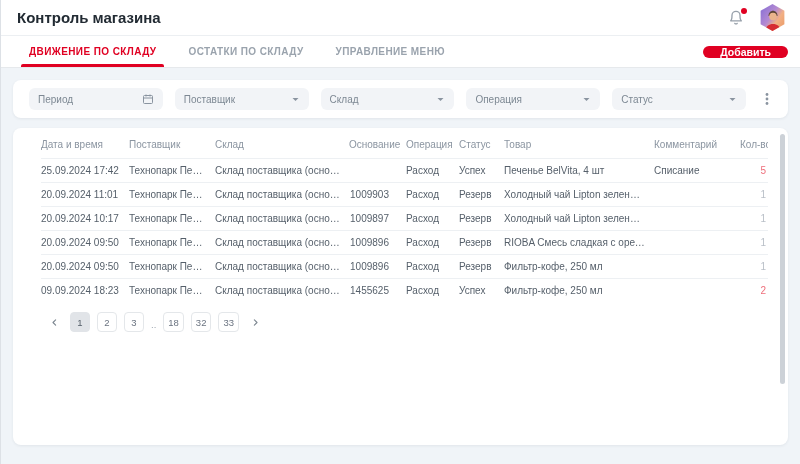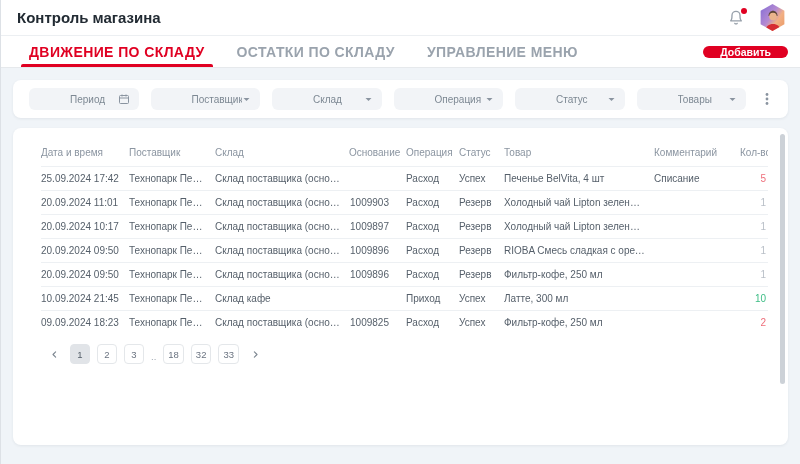--- a/index.html
+++ b/index.html
@@ -24,38 +24,38 @@
   .header-right{margin-left:auto;display:flex;align-items:center;gap:14px;}
   .bell-wrap{position:relative;width:18px;height:18px;display:flex;align-items:center;justify-content:center;cursor:pointer;}
   .bell-dot{position:absolute;top:-1px;right:-2px;width:6px;height:6px;border-radius:50%;background:var(--accent);}
   .avatar{width:27px;height:27px;clip-path:polygon(50% 0%,94% 25%,94% 75%,50% 100%,6% 75%,6% 25%);
     background:linear-gradient(125deg,#7e6ad4 0%,#b48ad2 45%,#f2b085 65%,#e8955f 100%);
     display:flex;align-items:flex-end;justify-content:center;cursor:pointer;}
 
   
   .tabbar{height:32px;background:#fff;border-bottom:1px solid #e6e9ec;display:flex;align-items:stretch;padding:0 12px 0 20px;}
   .tabs{display:flex;align-items:stretch;gap:16px;}
-  .tab{display:flex;align-items:center;padding:0 8px;font-size:14px;font-weight:700;letter-spacing:.4px;color:#9aa3ad;position:relative;cursor:pointer;white-space:nowrap;}
+  .tab{display:flex;align-items:center;padding:0 8px;font-size:10px;font-weight:700;letter-spacing:.4px;color:#9aa3ad;position:relative;cursor:pointer;white-space:nowrap;}
   .tab.active{color:var(--accent);}
   .tab.active::after{content:"";position:absolute;left:0;right:0;bottom:0;height:3px;background:var(--accent);border-radius:2px 2px 0 0;}
   .add-btn{margin-left:auto;align-self:center;background:var(--accent);color:#fff;border:none;border-radius:14px;
     padding:0 17px;font-size:10.5px;font-weight:700;cursor:pointer;}
 
   
   .filter-card{margin:12px 12px 0 12px;background:#fff;border-radius:8px;box-shadow:0 1px 3px rgba(25,39,60,.07);
     height:38px;display:flex;align-items:center;gap:12px;padding:0 12px 0 16px;}
   .filter-input{flex:1;height:22px;background:#f2f4f7;border-radius:6px;display:flex;align-items:center;
     padding:0 9px;cursor:pointer;min-width:0;}
-  .filter-label{font-size:10px;color:#7d8893;white-space:nowrap;overflow:hidden;margin-left:32px;}
+  .filter-label{font-size:10px;color:#7d8893;white-space:nowrap;overflow:hidden;}
   .filter-icon{margin-left:auto;display:flex;align-items:center;color:#8a94a0;}
   .kebab{width:18px;height:22px;display:flex;align-items:center;justify-content:center;cursor:pointer;flex:none;}
 
   
   .table-card{margin:10px 12px 0 12px;background:#fff;border-radius:8px;box-shadow:0 1px 3px rgba(25,39,60,.07);
-    padding:12px 20px 12px 28px;position:relative;height:317px;}
+    padding:4px 20px 12px 28px;position:relative;height:317px;}
   table{width:100%;border-collapse:collapse;table-layout:fixed;}
   col.c-date{width:88px}col.c-sup{width:86px}col.c-wh{width:134px}col.c-doc{width:57px}
   col.c-op{width:53px}col.c-st{width:45px}col.c-prod{width:150px}col.c-com{width:86px}col.c-qty{width:auto}
   th{font-size:10px;font-weight:400;color:var(--text-muted);text-align:left;height:26px;vertical-align:middle;
      white-space:nowrap;overflow:hidden;}
   td{font-size:10px;color:var(--text-cell);height:24px;vertical-align:middle;border-top:1px solid var(--line);
      white-space:nowrap;overflow:hidden;text-overflow:ellipsis;padding-right:8px;}
   th.al-r,td.al-r{text-align:center;padding-right:16px;}
   td.qty,th.qty{text-align:right;padding-right:2px;font-weight:400;}
   td.qty.red{color:var(--qty-red);}
@@ -146,28 +146,20 @@
       <div class="filter-input">
         <span class="filter-label">Операция</span>
         <span class="filter-icon">
           <svg width="9" height="9" viewBox="0 0 24 24" fill="#8a94a0">
             <path d="M4 8l8 8 8-8z"></path>
           </svg>
         </span>
       </div>
       <div class="filter-input">
         <span class="filter-label">Статус</span>
-        <span class="filter-icon">
-          <svg width="9" height="9" viewBox="0 0 24 24" fill="#8a94a0">
-            <path d="M4 8l8 8 8-8z"></path>
-          </svg>
-        </span>
-      </div>
-      <div class="filter-input">
-        <span class="filter-label">Товары</span>
         <span class="filter-icon">
           <svg width="9" height="9" viewBox="0 0 24 24" fill="#8a94a0">
             <path d="M4 8l8 8 8-8z"></path>
           </svg>
         </span>
       </div>
       <div class="kebab">
       <span style="display:flex">
         <svg width="12" height="14" viewBox="0 0 12 14" fill="#8a94a0">
           <circle cx="6" cy="2.5" r="1.4"></circle>
@@ -254,35 +246,24 @@
             <td>Технопарк Пермь</td>
             <td>Склад поставщика (основной)</td>
             <td class="al-r">1009896</td>
             <td>Расход</td>
             <td>Резерв</td>
             <td>Фильтр-кофе, 250 мл</td>
             <td></td>
             <td class="qty gray">1</td>
           </tr>
           <tr>
-            <td>10.09.2024 21:45</td>
-            <td>Технопарк Пермь</td>
-            <td>Склад кафе</td>
-            <td class="al-r"></td>
-            <td>Приход</td>
-            <td>Успех</td>
-            <td>Латте, 300 мл</td>
-            <td></td>
-            <td class="qty green">10</td>
-          </tr>
-          <tr>
             <td>09.09.2024 18:23</td>
             <td>Технопарк Пермь</td>
             <td>Склад поставщика (основной)</td>
-            <td class="al-r">1009825</td>
+            <td class="al-r">1455625</td>
             <td>Расход</td>
             <td>Успех</td>
             <td>Фильтр-кофе, 250 мл</td>
             <td></td>
             <td class="qty red">2</td>
           </tr>
         </tbody>
     </table>
 
     <div class="pagination">

